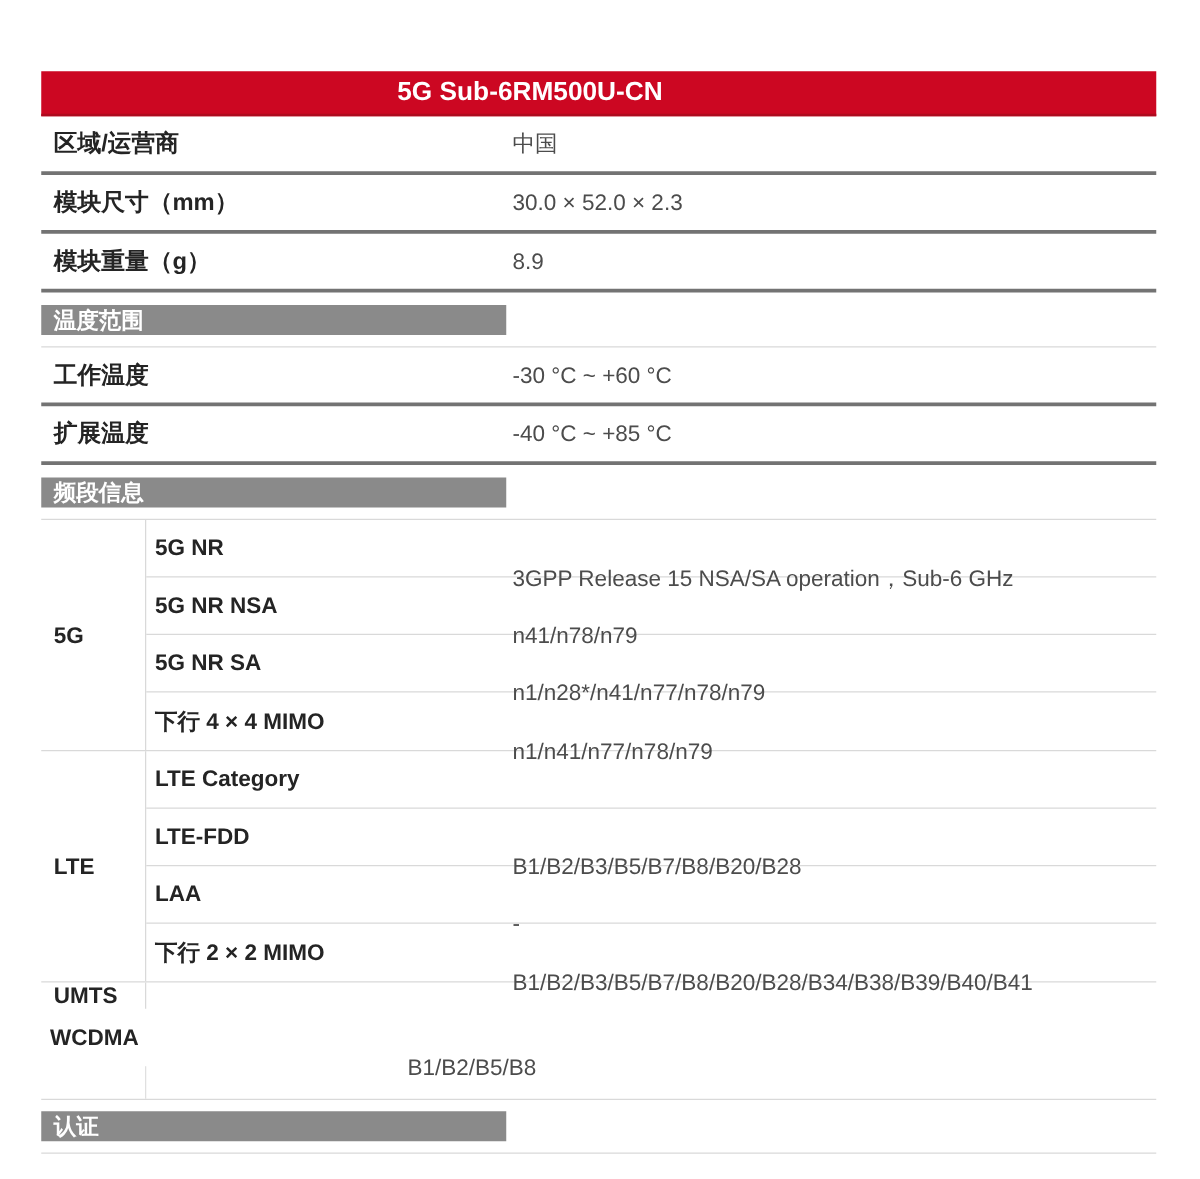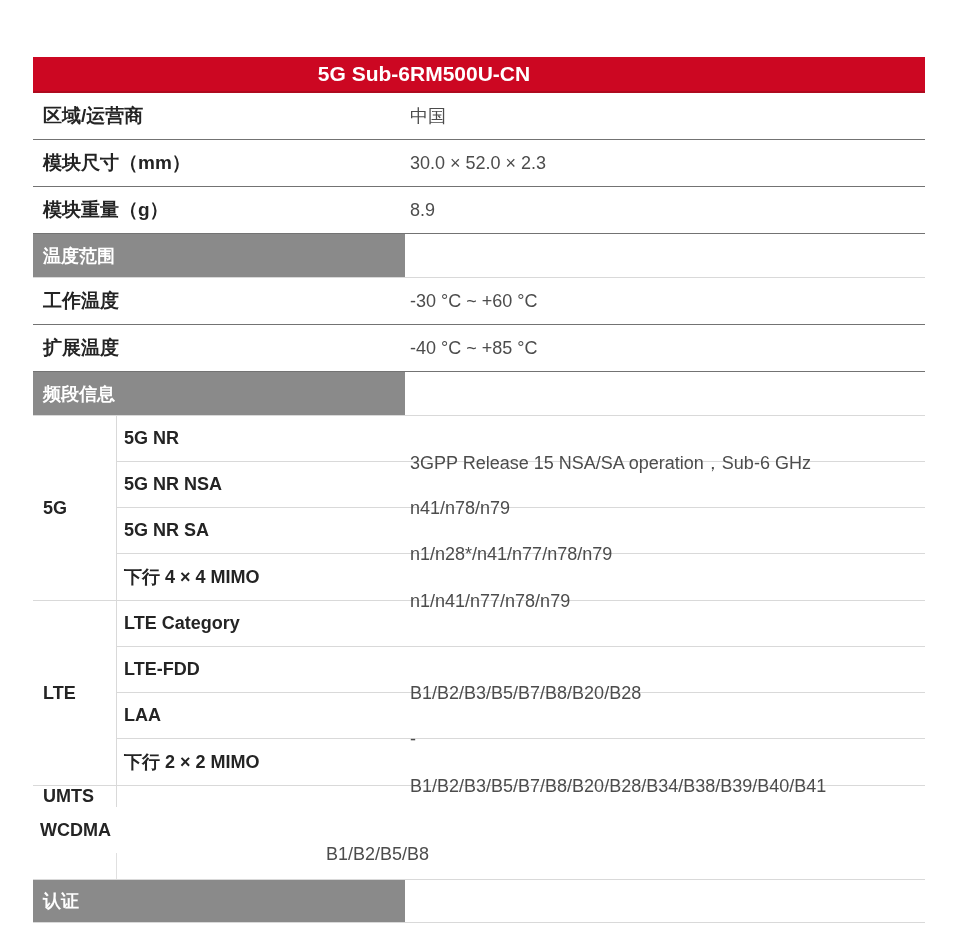--- a/index.html
+++ b/index.html
@@ -20,27 +20,27 @@
     border-bottom: 2px solid #ae0a1e;
     color: #ffffff; font-weight: 700; font-size: 21px;
   }
   .header-left { width: 377px; padding-left: 10px; text-align: right; }
   .header-right { flex: 1; }
 
   
   .row {
     display: flex; align-items: center;
     height: 47px;
-    border-bottom: 1px solid #737373;
+    border-bottom: 3px solid #737373;
   }
   .row .label { width: 377px; padding-left: 10px; font-weight: 700; font-size: 19px; color: #242424; }
   .row .value { flex: 1; font-size: 18px; color: #4c4c4c; }
 
   
-  .band { height: 44px; border-bottom: 1px solid #d9d9d9; display: flex; }
+  .band { height: 44px; border-bottom: 1px solid #d9d9d9; display: flex; align-items: center; }
   .band.top-line { border-top: 1px solid #d9d9d9; }
   .band .band-cell {
     width: 372px; background: #8a8a8a;
     display: flex; align-items: center; padding-left: 10px;
     color: #ffffff; font-weight: 700; font-size: 18px;
   }
 
   
   .group { display: flex; border-bottom: 1px solid #d9d9d9; }
   .group.no-bottom { border-bottom: none; flex-direction: column; }

